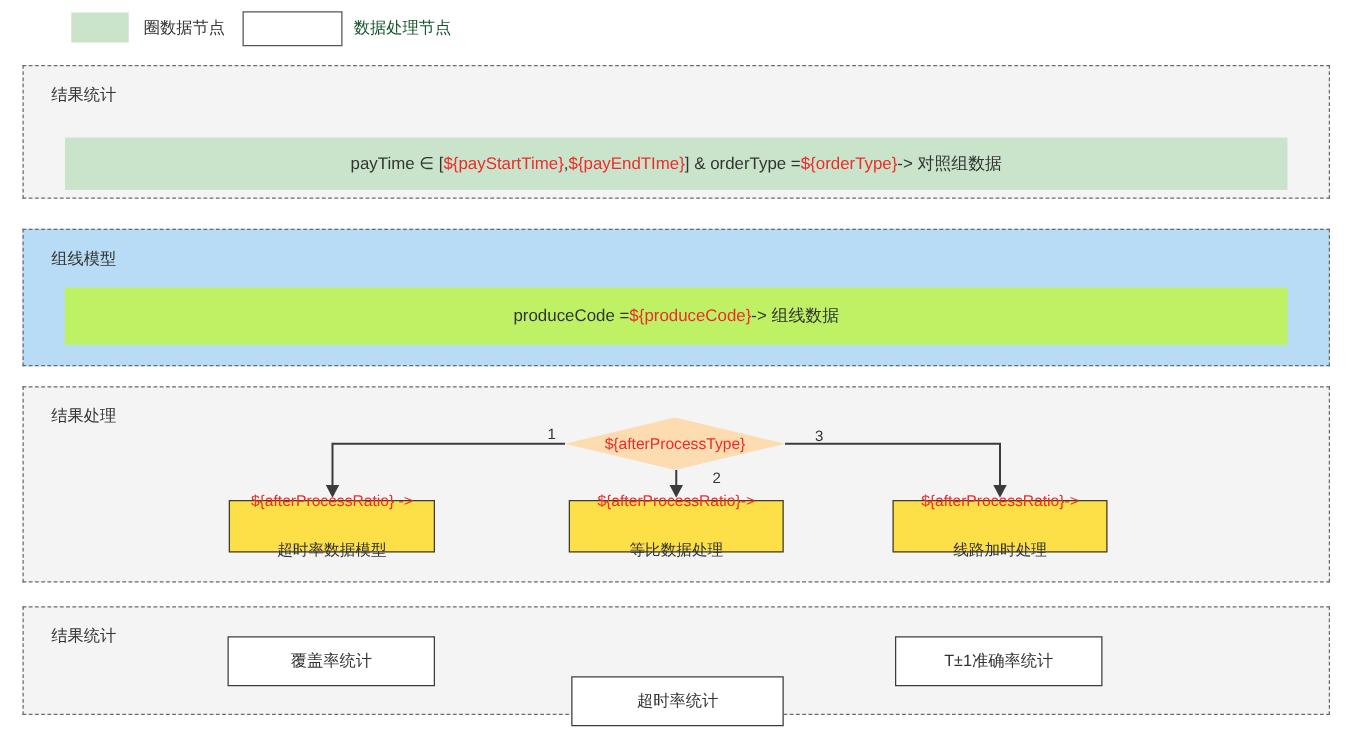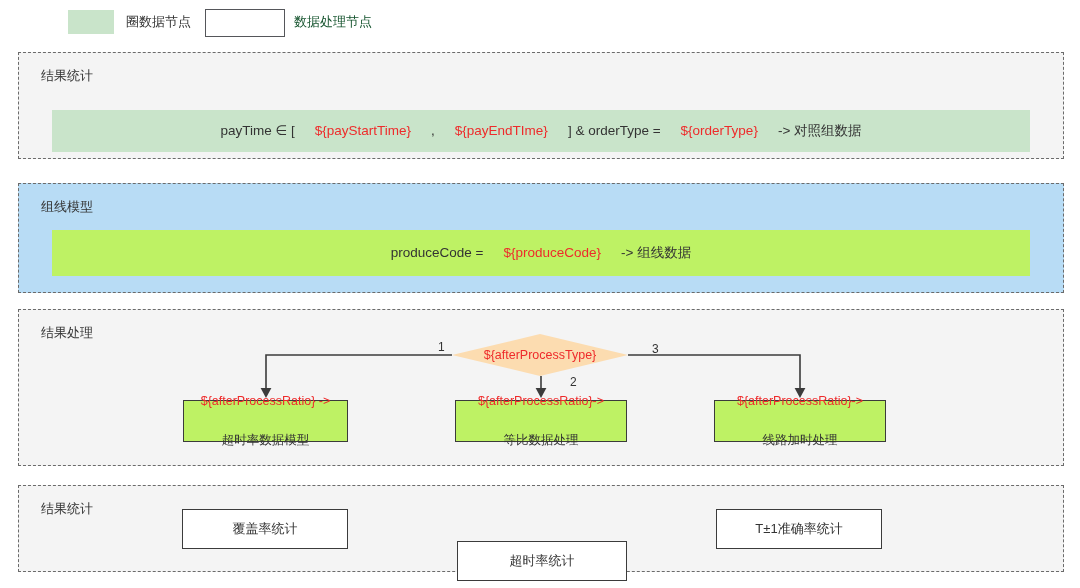--- a/index.html
+++ b/index.html
@@ -13,21 +13,21 @@
     font-family: "Liberation Sans", "DejaVu Sans", sans-serif;
     color: #333333;
     position: relative;
     overflow: hidden;
   }
 
   
   #legend {
     position: absolute;
     left: 0; top: 0;
-    width: 1013px; height: 45px; margin-left: 11px;
+    width: 1013px; height: 45px;
   }
   .legend-swatch-green {
     position: absolute;
     left: 57px; top: 10px;
     width: 46px; height: 24px;
     background: #c9e4ca;
   }
   .legend-label-1 {
     position: absolute;
     left: 115px; top: 13px;
@@ -71,21 +71,20 @@
 
   
   .formula-band {
     position: absolute;
     display: flex;
     align-items: center;
     justify-content: center;
     font-size: 13.5px;
     line-height: 1.4;
     white-space: nowrap;
-    gap: 20px;
   }
   #formula-control {
     left: 52px; top: 110px;
     width: 978px; height: 42px;
     background: #c9e4ca;
   }
   #formula-groupline {
     left: 52px; top: 230px;
     width: 978px; height: 46px;
     background: #bef264;
@@ -129,21 +128,21 @@
     font-size: 12px;
     color: #333333;
   }
   #branch-label-1 { left: 438px; top: 340px; }
   #branch-label-2 { left: 570px; top: 375px; }
   #branch-label-3 { left: 652px; top: 342px; }
 
   
   .process-box {
     position: absolute;
-    background: #bef264;
+    background: #fde047;
     border: 1.5px solid #3b3b3b;
     box-sizing: border-box;
     display: flex;
     flex-direction: column;
     align-items: center;
     justify-content: center;
     font-size: 12.5px;
     line-height: 1.55;
     text-align: center;
     gap: 20px;

